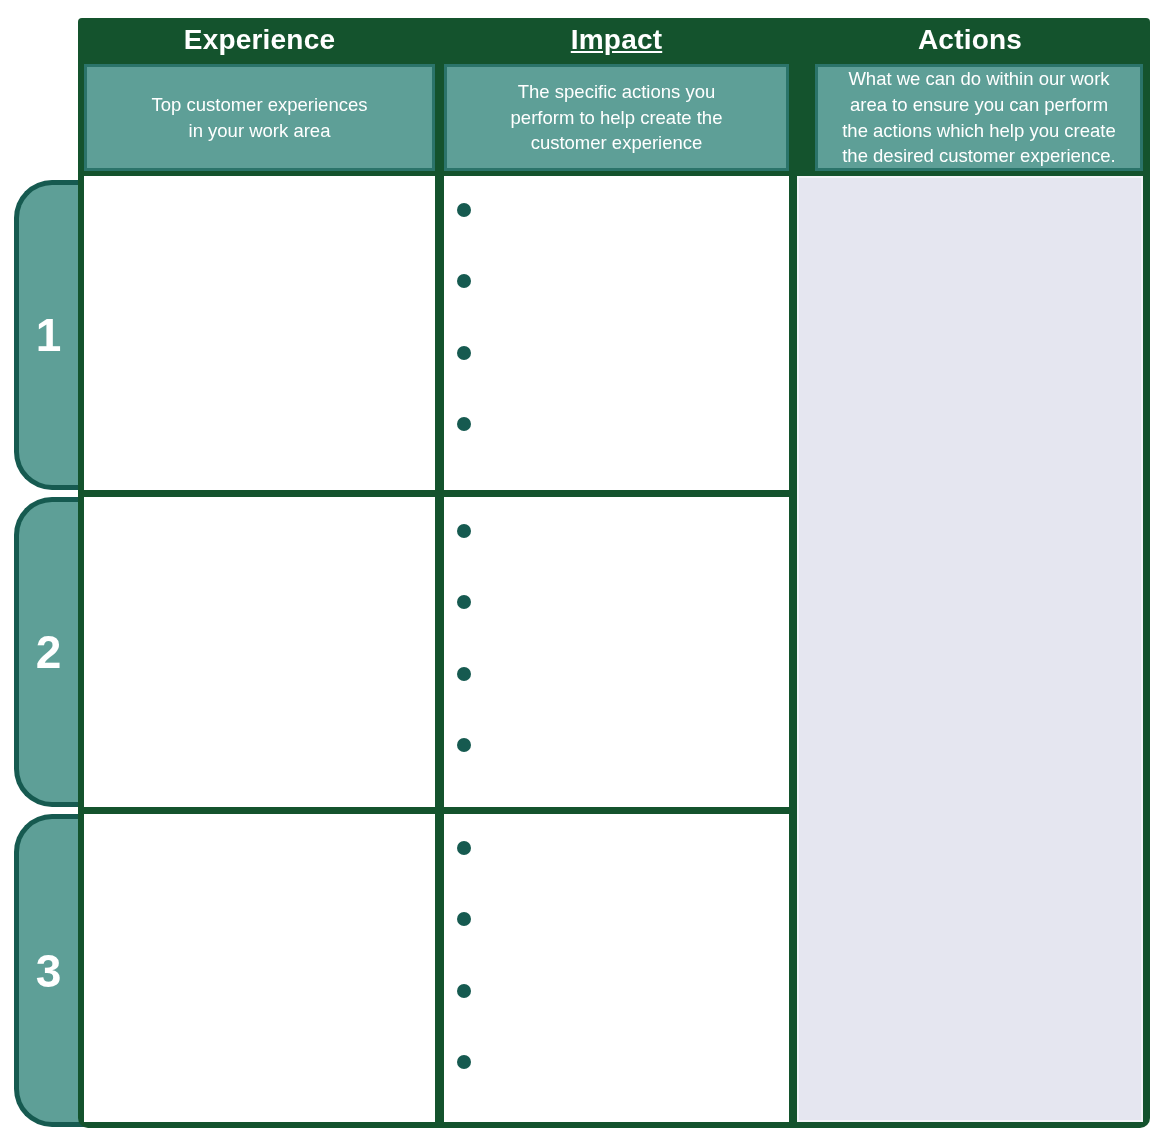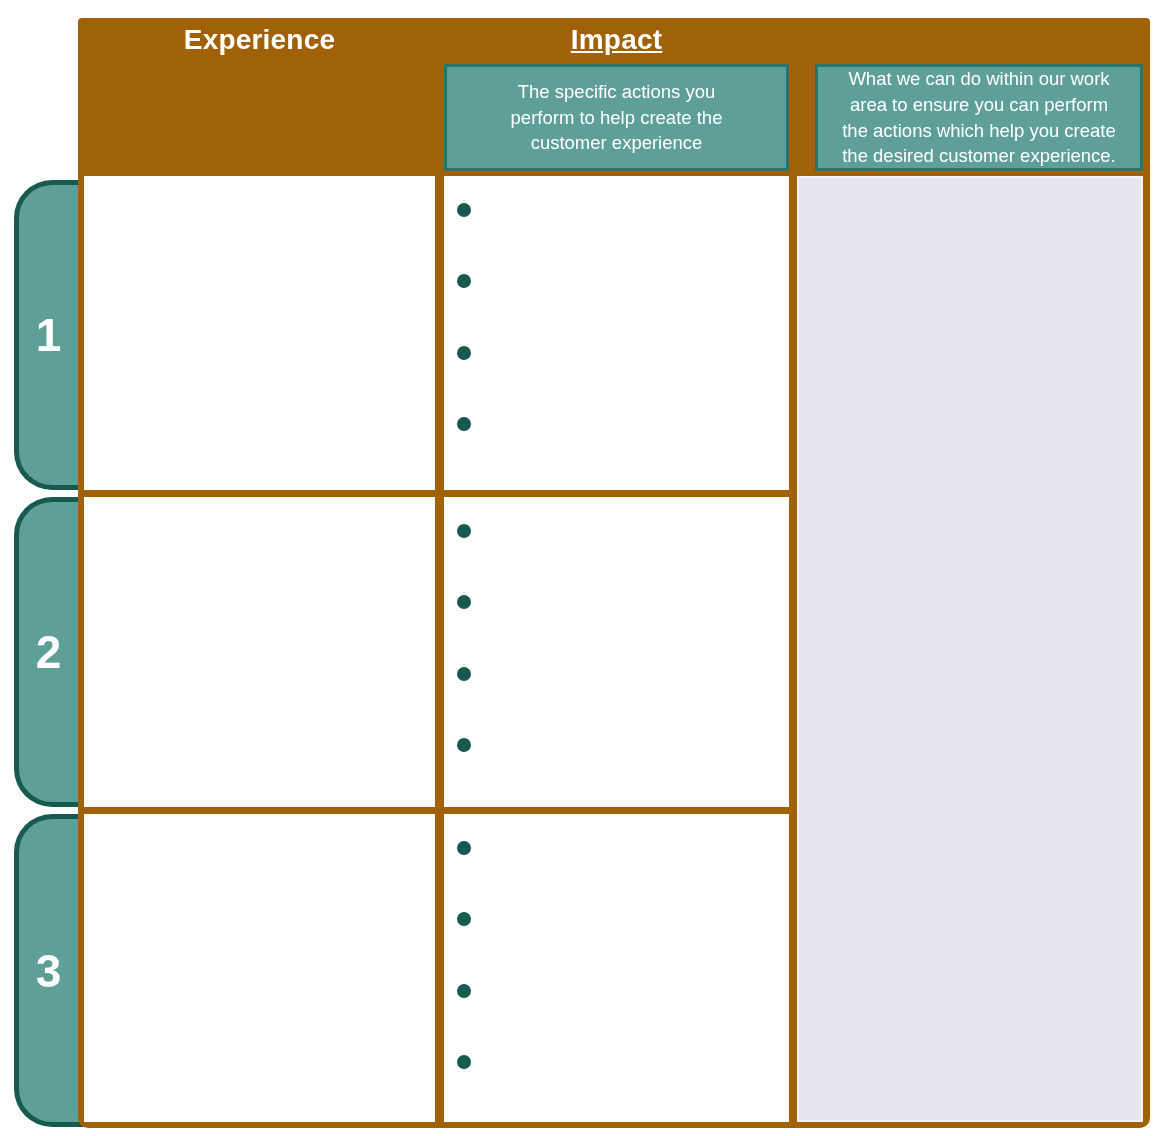--- a/index.html
+++ b/index.html
@@ -42,21 +42,21 @@
     line-height: 1;
   }
 
   
   .table {
     position: absolute;
     left: 78px;
     top: 18px;
     width: 1072px;
     height: 1110px;
-    background: #a16207;
+    background: #14532d;
     border-radius: 4px 4px 10px 10px;
     box-sizing: border-box;
     padding: 0 7px 6px 6px;
     z-index: 2;
     display: grid;
     grid-template-columns: 351px 9px 345px 8px 346px;
     grid-template-rows: 44px 114px 314px 7px 310px 7px 308px;
   }
 
   .head {
@@ -134,21 +134,24 @@
     <span class="num">2</span>
   </div>
   <div class="tab tab-3">
     <span class="num">3</span>
   </div>
 
   <div class="table">
 
     <div class="head h-exp">Experience</div>
     <div class="head h-imp">Impact</div>
+    <div class="head h-act">Actions</div>
 
+    <div class="sub s-exp">Top customer experiences
+in your work area</div>
     <div class="sub s-imp">The specific actions you
 perform to help create the
 customer experience</div>
     <div class="sub s-act">What we can do within our work
 area to ensure you can perform
 the actions which help you create
 the desired customer experience.</div>
 
     <div class="cell-white exp-1"></div>
     <div class="cell-white imp-1">

